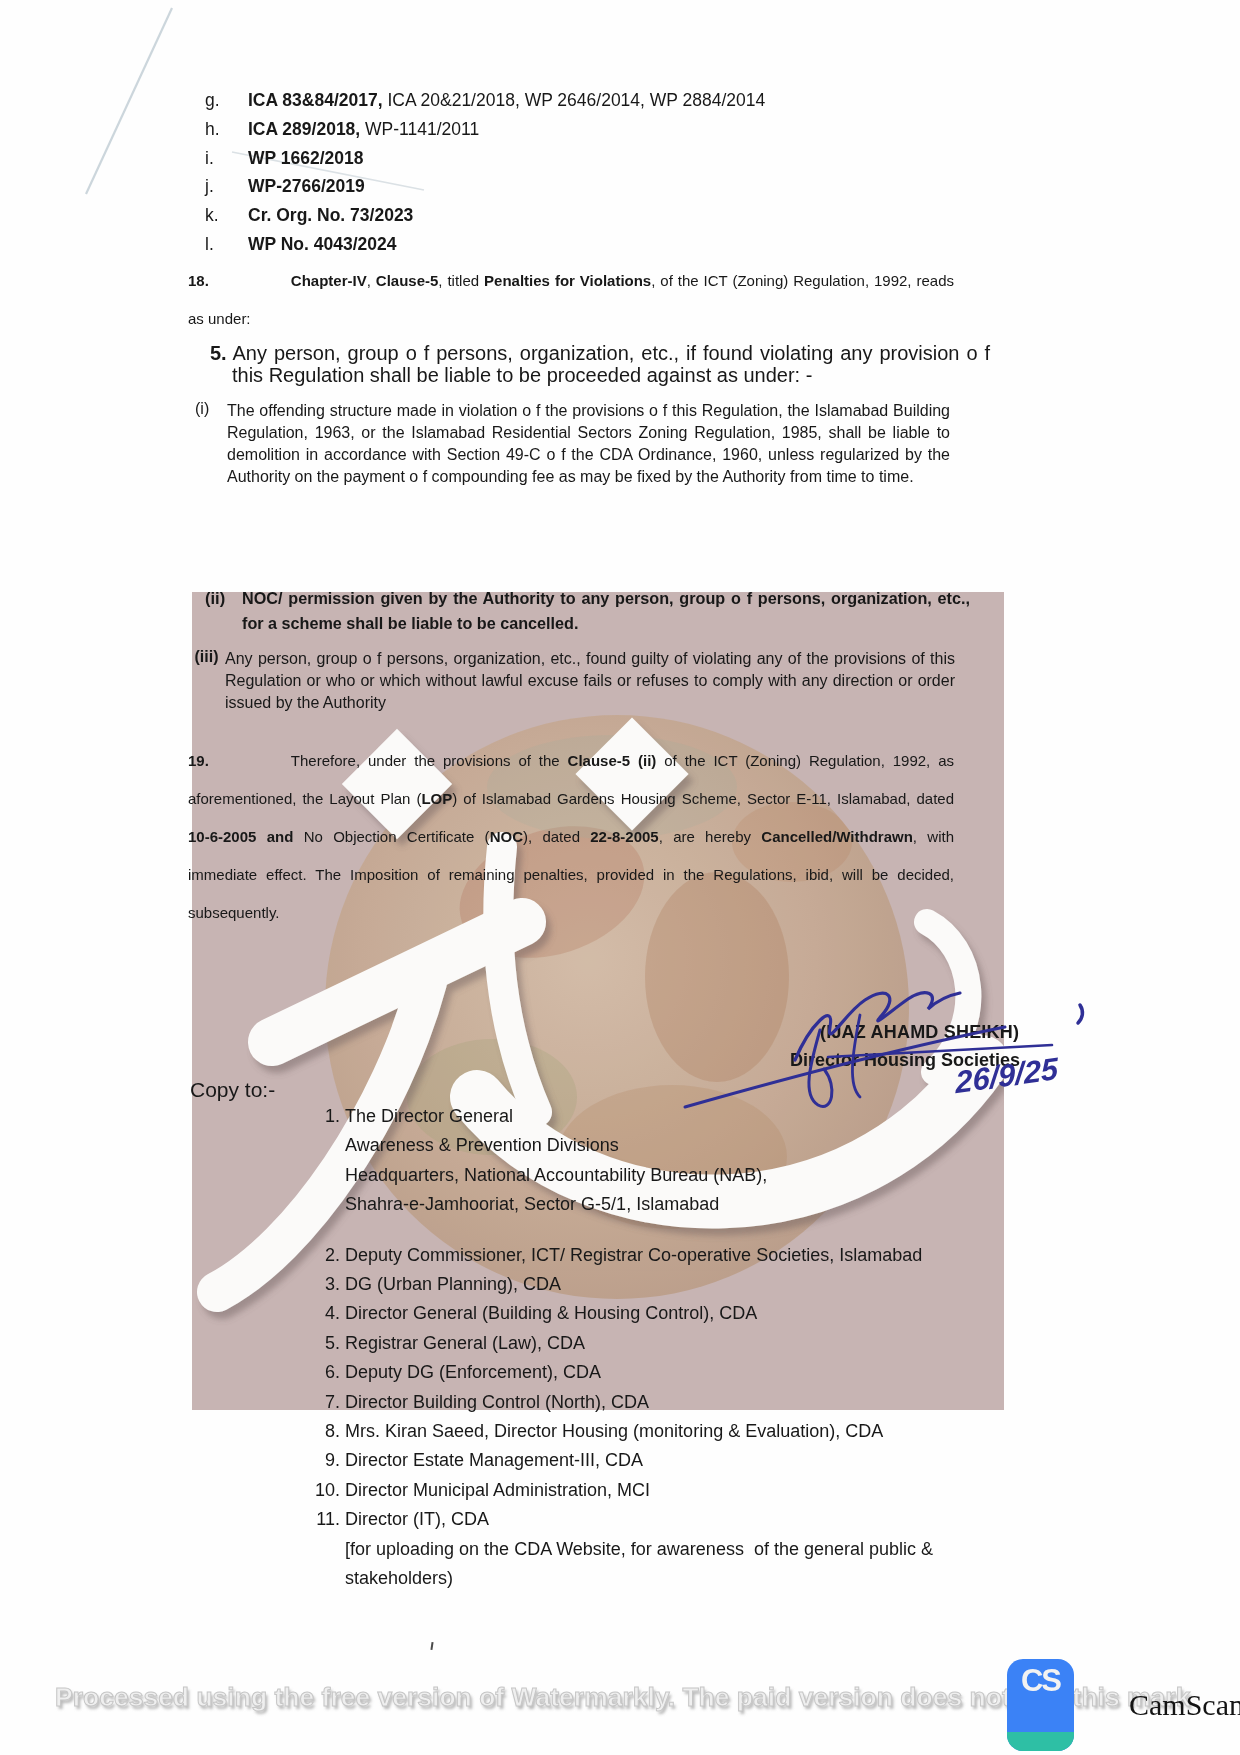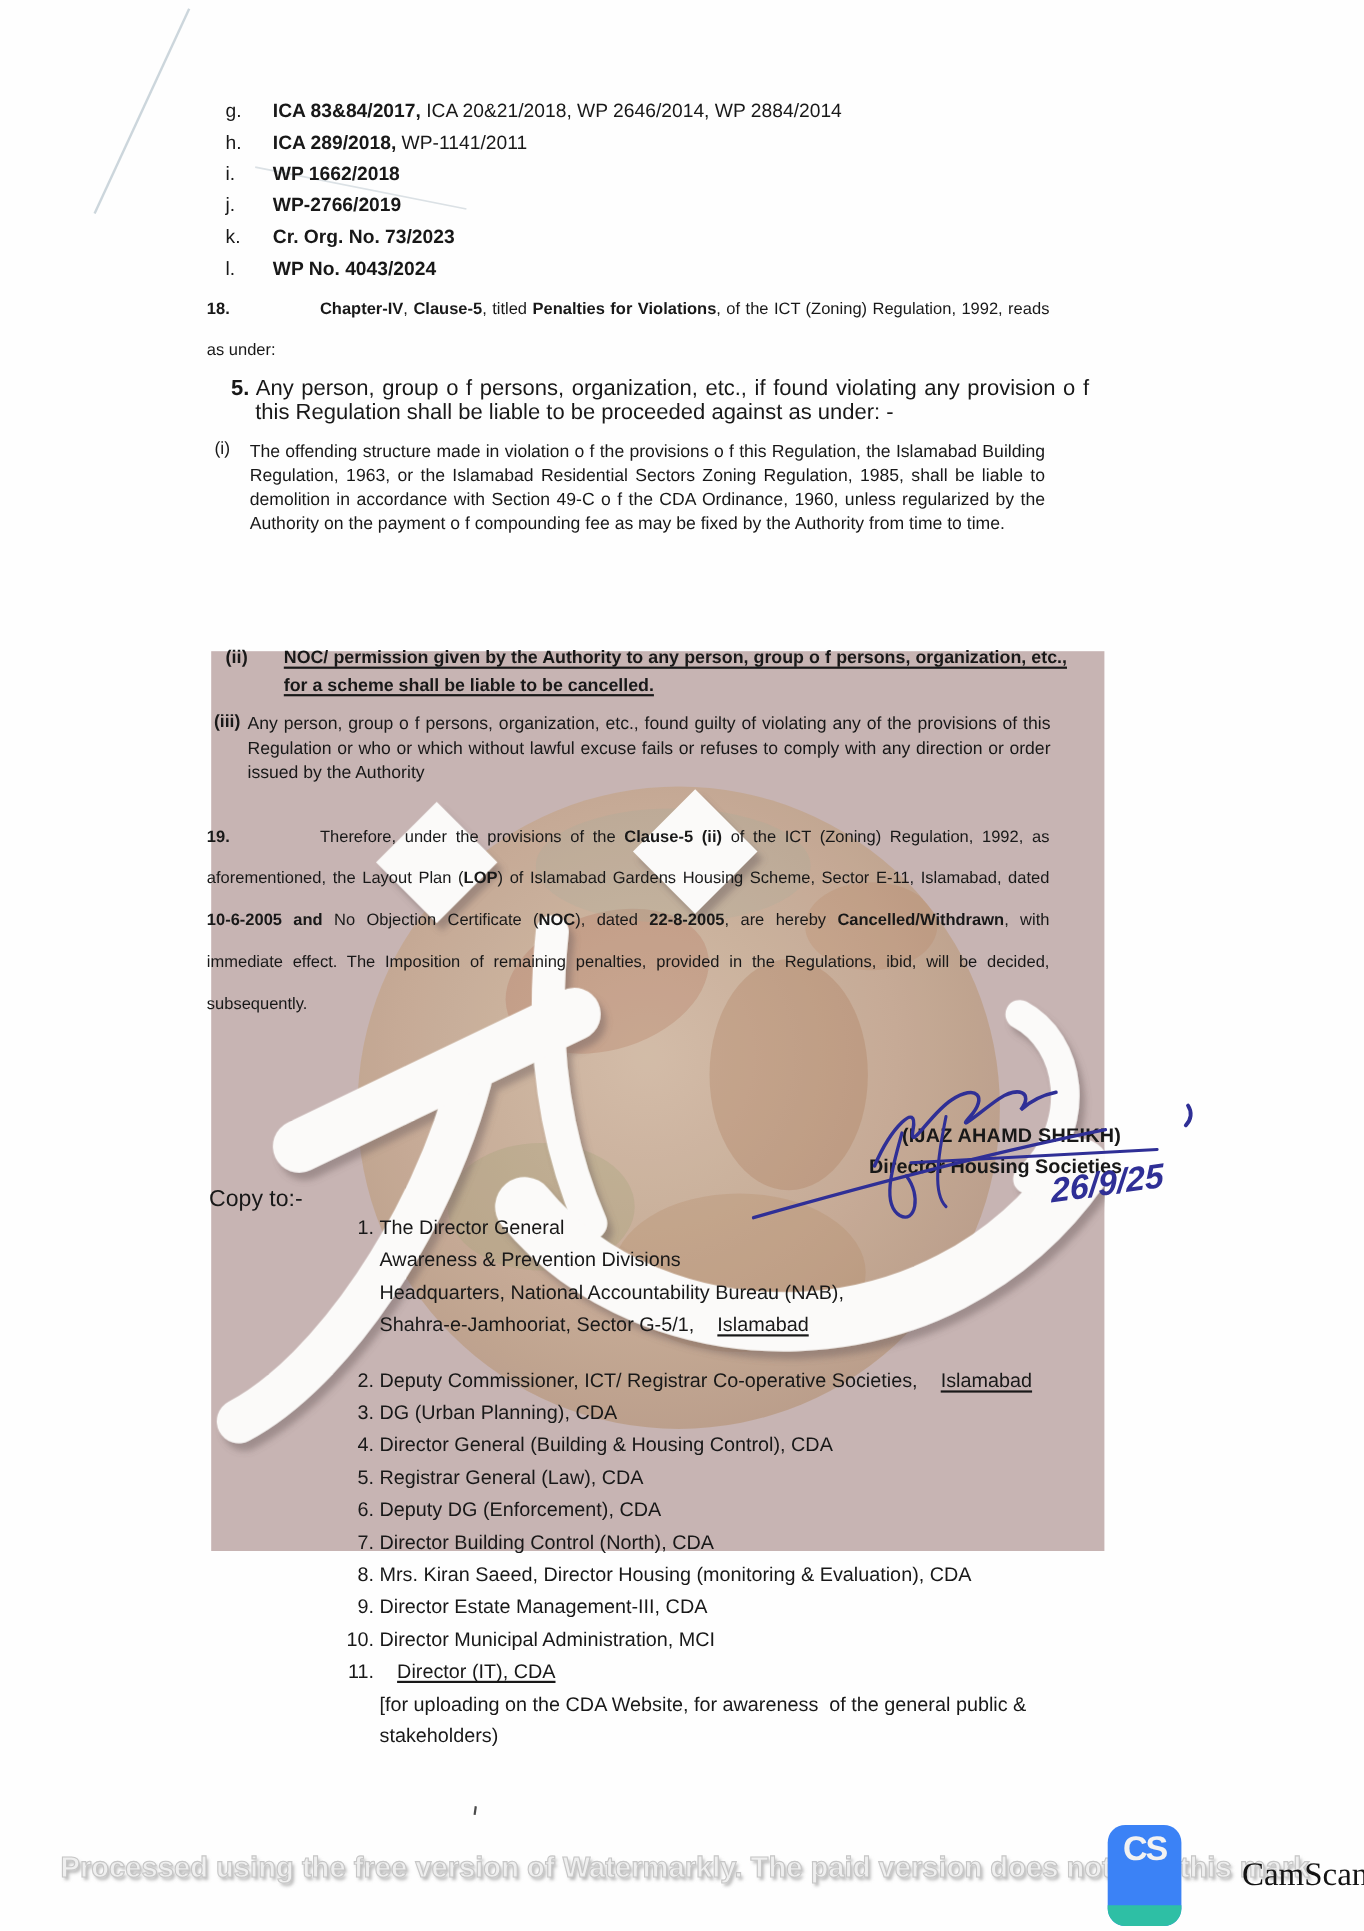--- a/index.html
+++ b/index.html
@@ -1,21 +1,21 @@
 <!DOCTYPE html>
 <html><head>
 <meta charset="utf-8">
 <style>
   html,body{margin:0;padding:0;background:#ffffff;}
   #page{
     position:relative;width:1240px;height:1755px;background:#fefefe;
     font-family:"Liberation Sans",sans-serif;color:#181818;overflow:hidden;
   }
   .b{font-weight:700;}
-  .u{text-decoration:underline;text-decoration-thickness:2px;text-underline-offset:3px;margin-left:16px;}
+  .u{text-decoration-thickness:2px;text-underline-offset:3px;}
   .abs{position:absolute;}
 
   
   #wm-block{left:192px;top:592px;width:812px;height:818px;background:#c7b4b3;z-index:1;overflow:hidden;}
   #wm-art{position:absolute;left:0;top:0;}
 
   
   .txt{z-index:2;}
 
   

